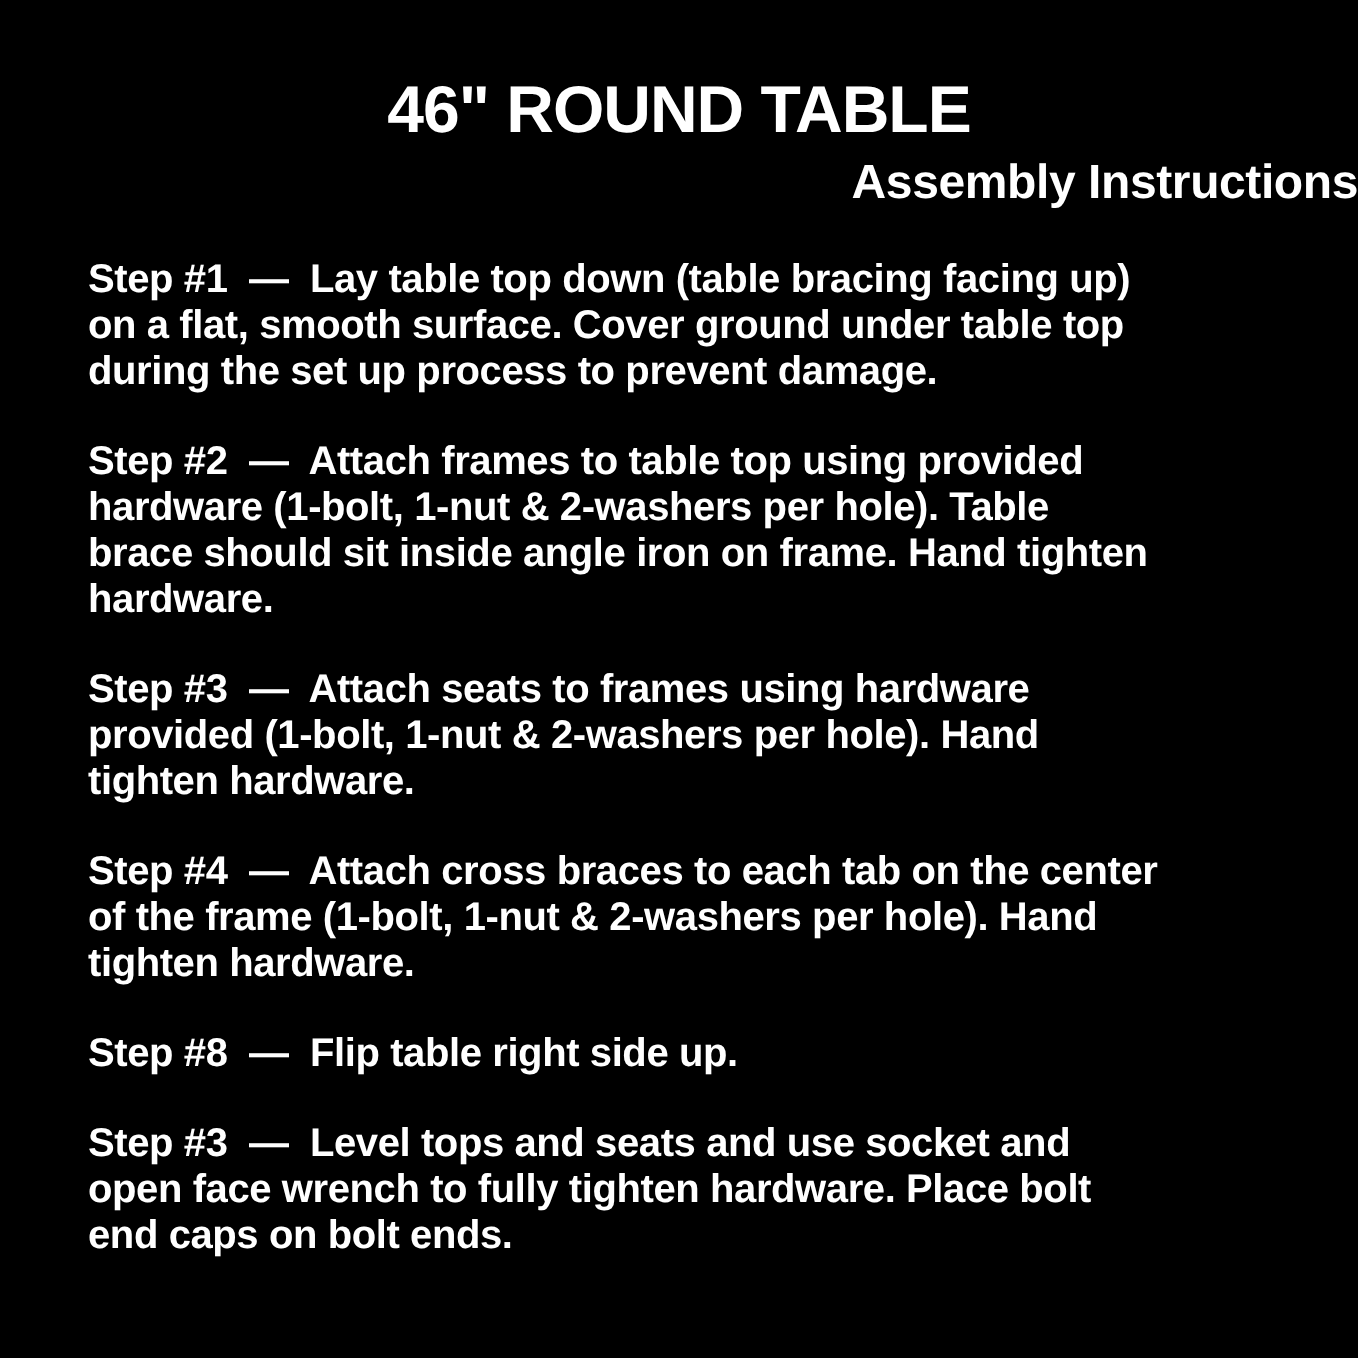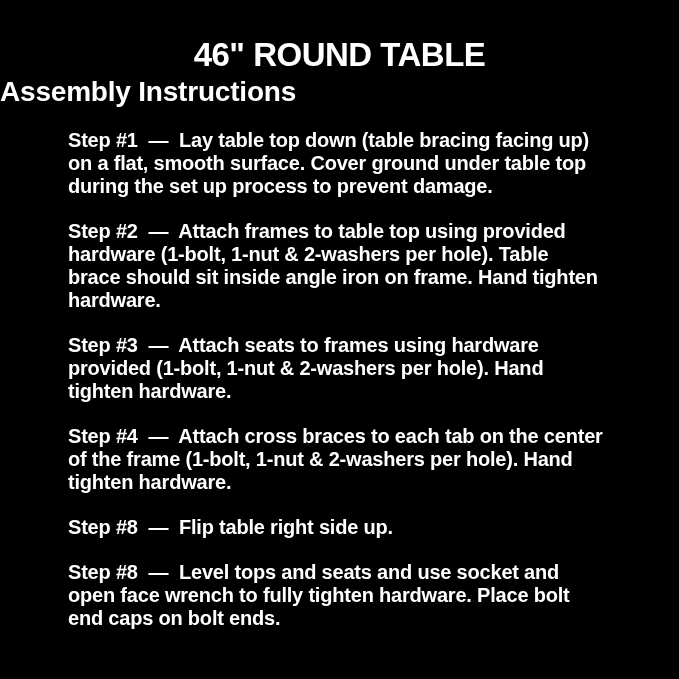--- a/index.html
+++ b/index.html
@@ -15,30 +15,29 @@
     box-sizing: border-box;
   }
   .title {
     padding-top: 37px;
     text-align: center;
     font-size: 33px;
     line-height: 36px;
     letter-spacing: -0.5px;
   }
   .subtitle {
-    text-align: left;
-    font-size: 28px;
+    text-align: right;
+    font-size: 24px;
     line-height: 28px;
     margin-top: 5px;
     letter-spacing: -0.2px;
   }
   .steps {
     margin-top: 23px;
     padding: 0 30px 0 44px;
-    margin-left: 24px;
   }
   .step {
     font-size: 20px;
     line-height: 23px;
     letter-spacing: -0.2px;
     margin: 0 0 22px 0;
     white-space: pre-wrap;
   }
 </style>
 </head>
@@ -56,17 +55,17 @@
 hardware (1-bolt, 1-nut &amp; 2-washers per hole). Table
 brace should sit inside angle iron on frame. Hand tighten
 hardware.</p>
     <p class="step">Step #3  —  Attach seats to frames using hardware
 provided (1-bolt, 1-nut &amp; 2-washers per hole). Hand
 tighten hardware.</p>
     <p class="step">Step #4  —  Attach cross braces to each tab on the center
 of the frame (1-bolt, 1-nut &amp; 2-washers per hole). Hand
 tighten hardware.</p>
     <p class="step">Step #8  —  Flip table right side up.</p>
-    <p class="step">Step #8  —  Level tops and seats and use socket and
+    <p class="step">Step #3  —  Level tops and seats and use socket and
 open face wrench to fully tighten hardware. Place bolt
 end caps on bolt ends.</p>
   </div>
 </div>
 
 </body></html>

